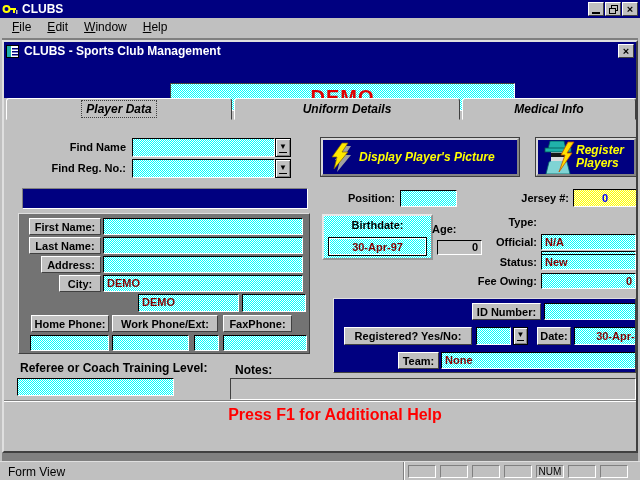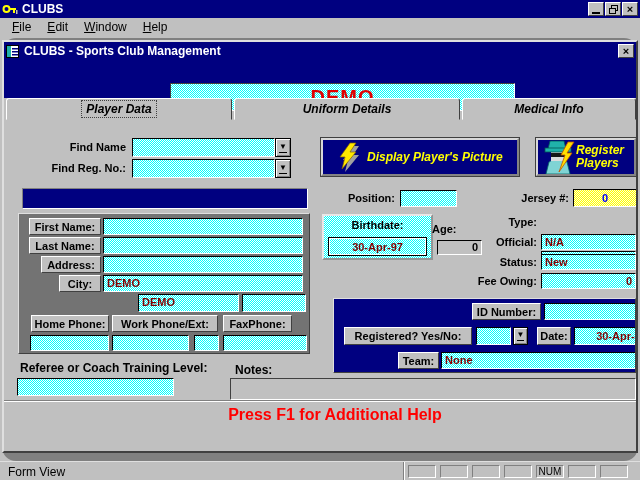--- a/index.html
+++ b/index.html
@@ -20,21 +20,21 @@
             border:1px solid; border-color:#fff #404040 #404040 #fff;
             display:flex; align-items:center; justify-content:center;
             font-size:11px; font-weight:bold; line-height:1; }
   .glyph-min { display:block; width:8px; height:2px; background:#000; margin-top:8px; }
 
   .menubar { left:0; top:18px; width:573px; height:20px; background:#c0c0c0;
              display:flex; }
   .menu-item { display:inline-block; font-size:12px; padding:2px 4px; margin-left:8px; }
   .menu-item::first-letter { text-decoration:underline; }
 
-  .mdi { left:2px; top:38px; width:636px; height:423px; background:#808080;border-radius:14px; }
+  .mdi { left:2px; top:38px; width:636px; height:423px; background:#808080; }
 
   .child { position:absolute; left:0; top:2px; width:636px; height:413px;
            background:#c0c0c0; border:2px solid; border-color:#dfdfdf #404040 #404040 #dfdfdf;
            overflow:hidden; }
   .child-titlebar { left:0; top:0; width:632px; height:18px; background:#000080;
                     display:flex; align-items:center; padding:0 2px; }
   .child-title { color:#fff; font-weight:bold; font-size:12px; margin-left:5px; }
 
   .band { left:0; top:18px; width:632px; height:38px; background:#000080; }
   .demo-box { left:166px; top:23px; width:345px; height:28px;
@@ -164,21 +164,21 @@
       <div class="abs cyan field val" style="left:128px;top:96px;width:143px;height:19px;"></div>
       <div class="abs dropbtn" style="left:271px;top:96px;width:16px;height:19px;">
         <span class="dd-inner">▼</span>
       </div>
       <div class="abs lbl" style="left:20px;top:120px;width:102px;text-align:right;">Find Reg. No.:</div>
       <div class="abs cyan field val" style="left:128px;top:117px;width:143px;height:19px;"></div>
       <div class="abs dropbtn" style="left:271px;top:117px;width:16px;height:19px;">
         <span class="dd-inner">▼</span>
       </div>
 
-      <div class="abs bigbtn" style="left:317px;top:96px;width:198px;height:38px;padding-left:14px;">
+      <div class="abs bigbtn" style="left:317px;top:96px;width:198px;height:38px;padding-left:6px;">
         <svg width="26" height="30" viewBox="0 0 26 30">
           <path d="M16 4 L6 18 L11 18 L8 30 L22 13 L16 13 L22 4 Z" fill="#a0a0a0"></path>
           <path d="M13 1 L3 15 L8 15 L5 27 L19 10 L13 10 L19 1 Z" fill="#ffe800" stroke="#806000" stroke-width="0.7"></path>
         </svg>
         <span class="btxt" style="margin-left:4px;">Display Player's Picture</span>
       </div>
       <div class="abs bigbtn" style="left:532px;top:96px;width:100px;height:38px;padding-left:2px;">
         <svg width="36" height="34" viewBox="0 0 36 34">
           <path d="M6 34 L9 22 L14 19 L22 19 L27 22 L30 34 Z" fill="#7fd4d4" stroke="#066" stroke-width="0.8"></path>
           <rect x="11" y="11" width="14" height="10" fill="#dcdcdc"></rect>

